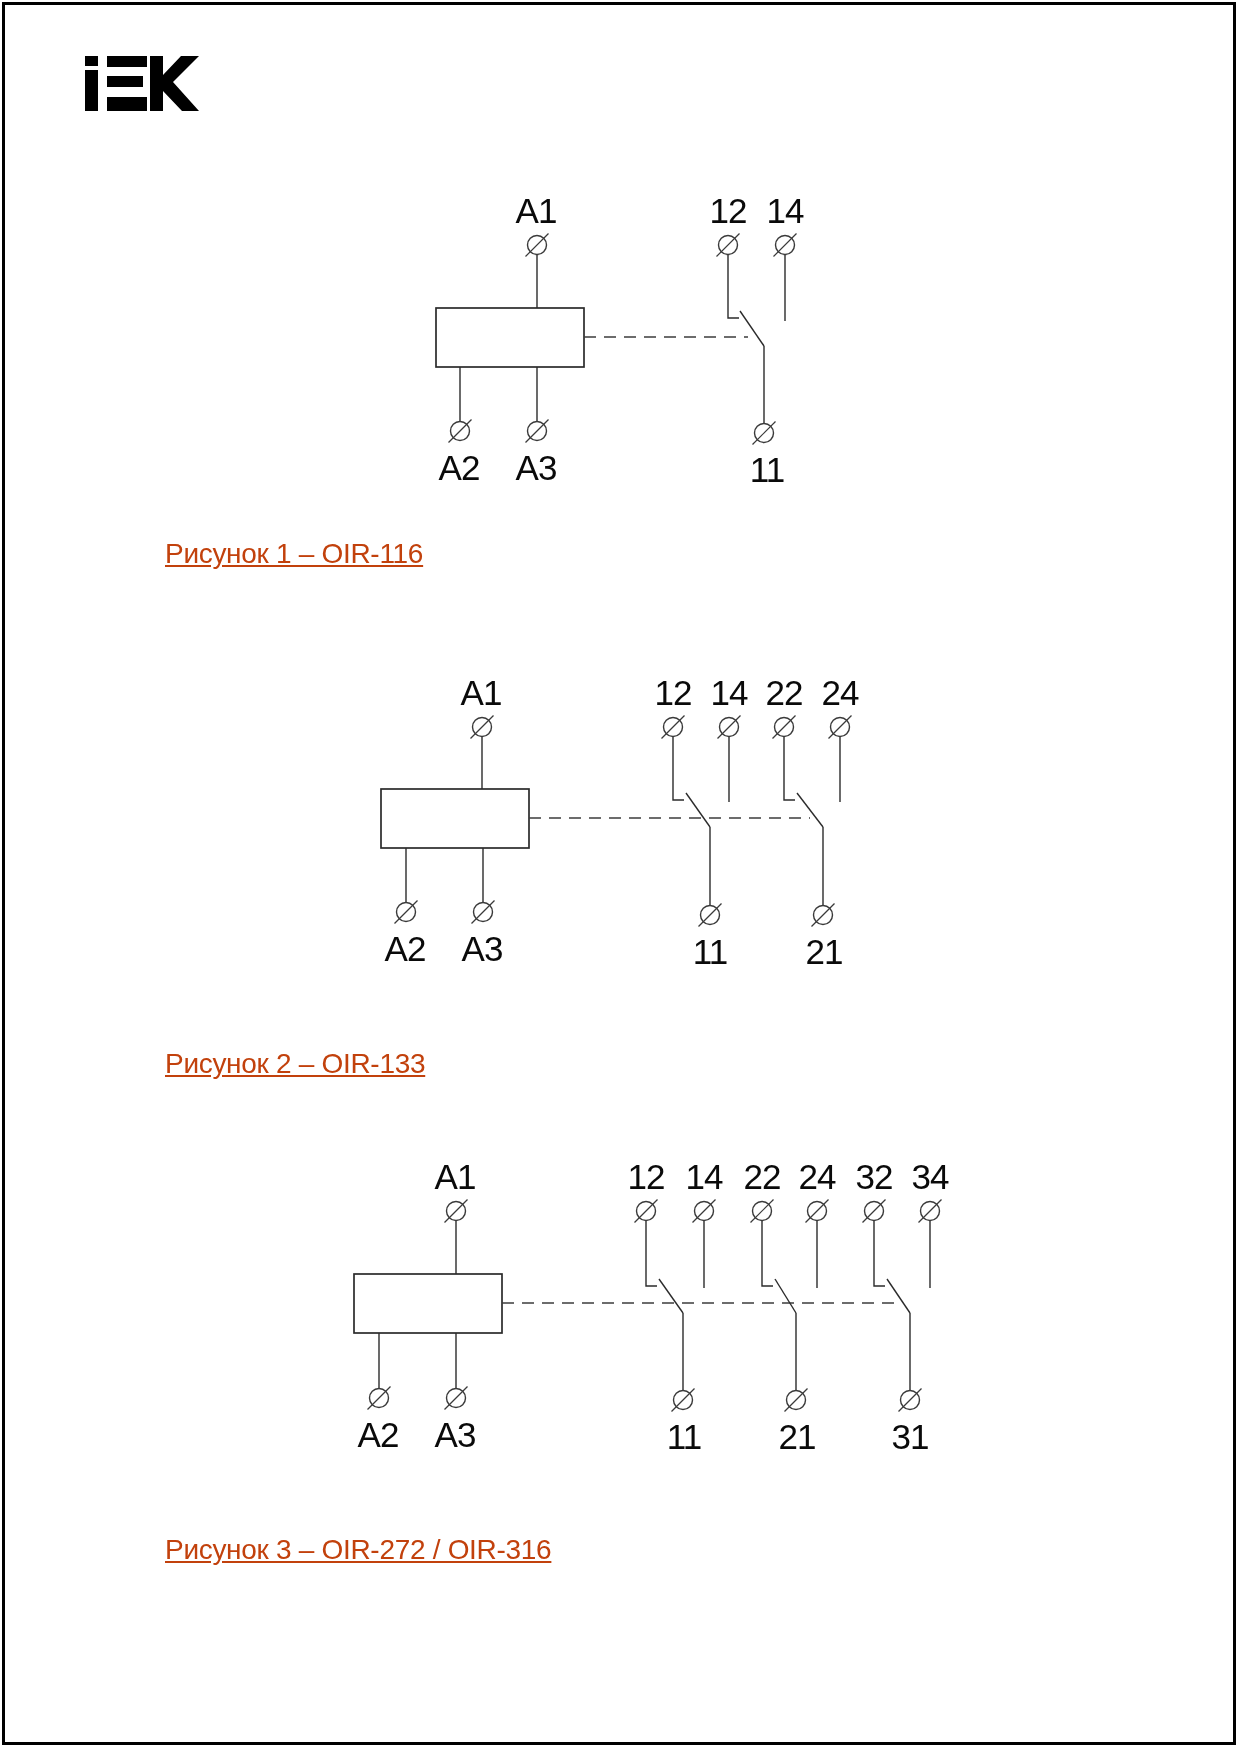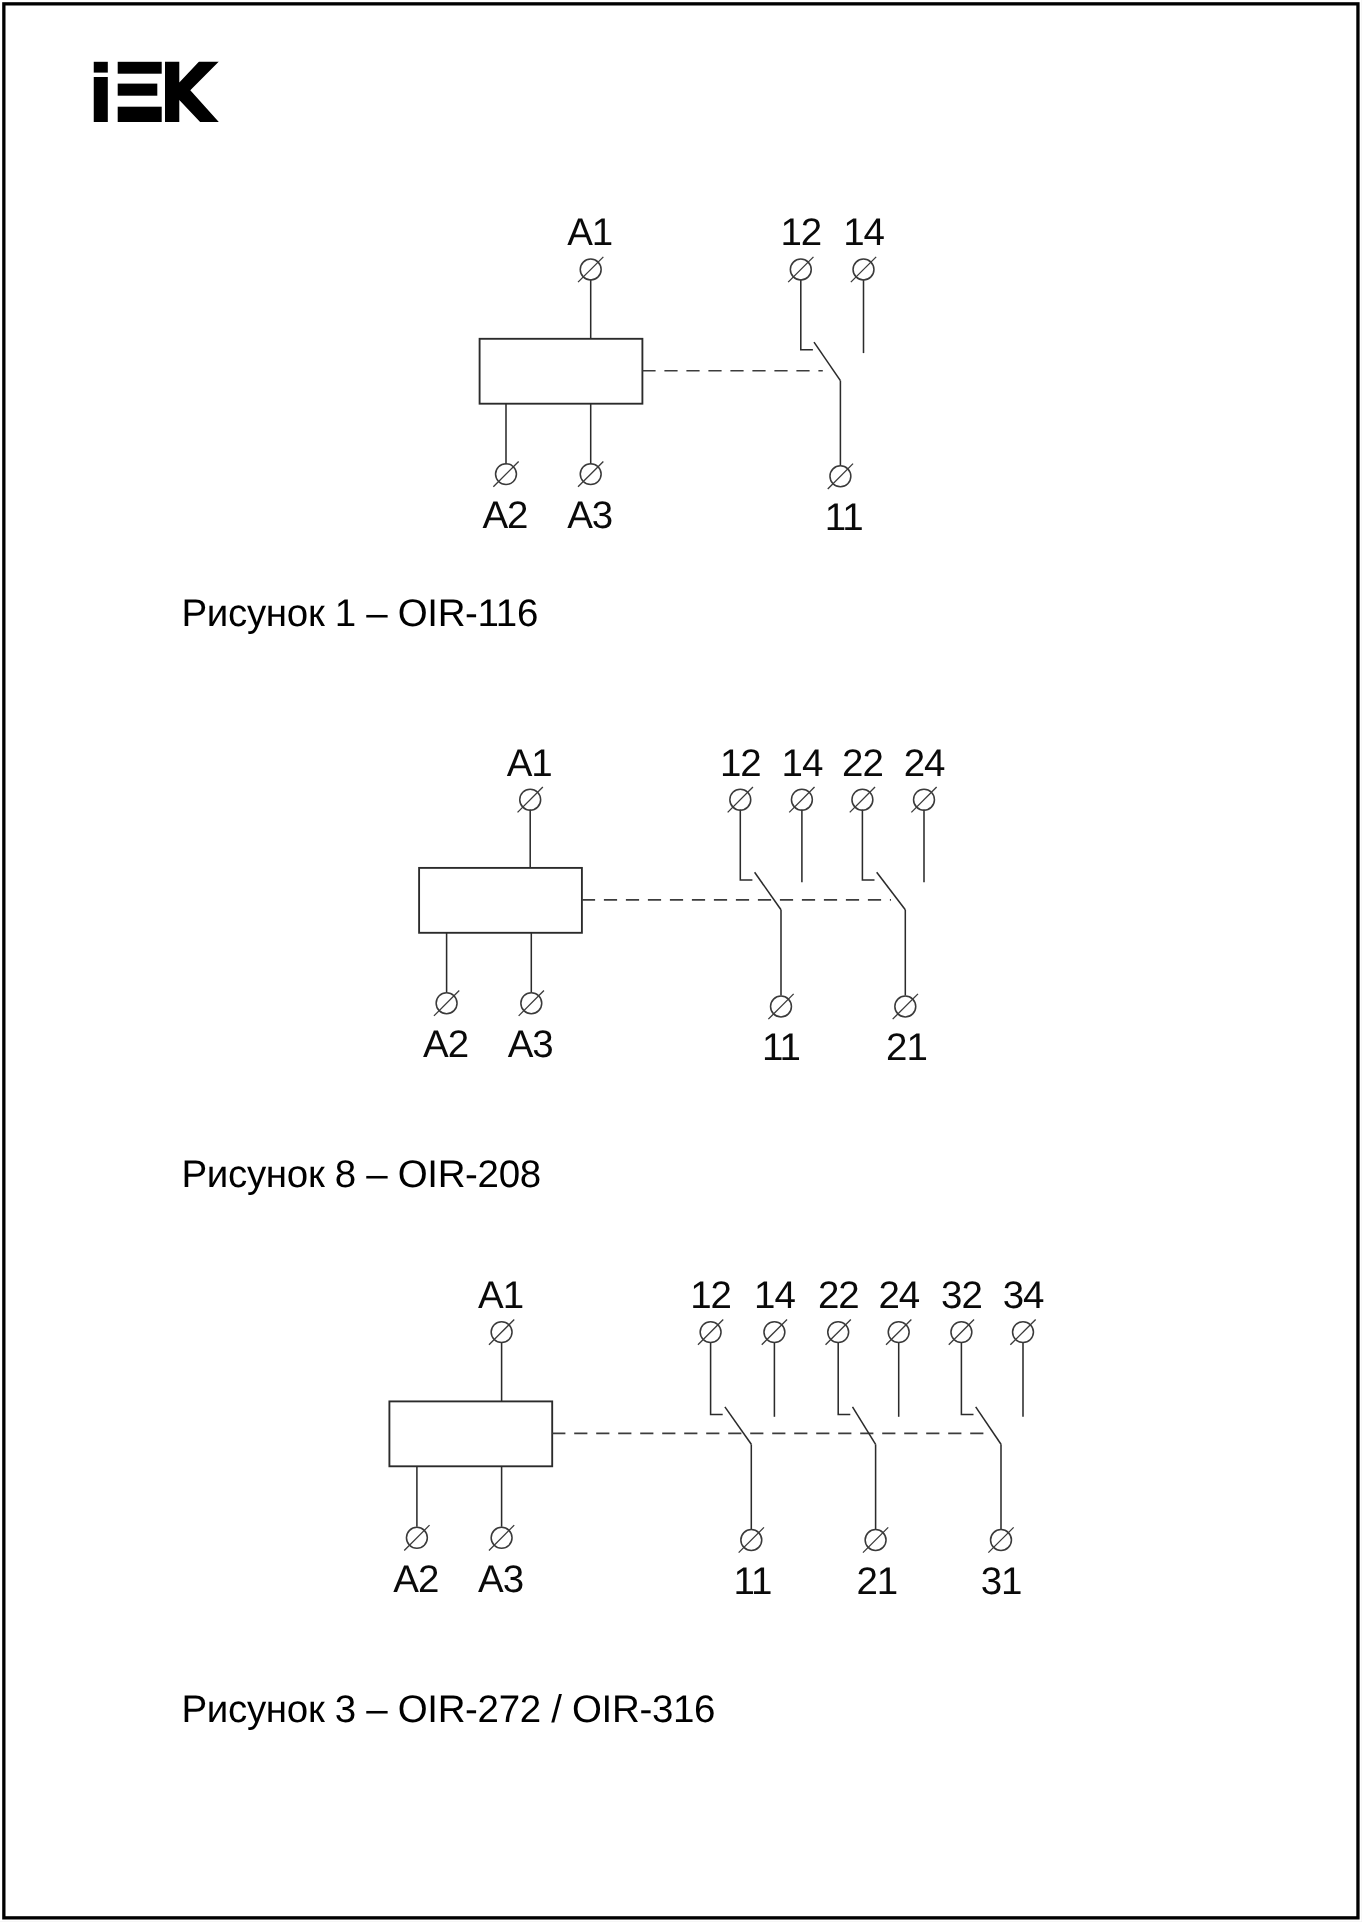--- a/index.html
+++ b/index.html
@@ -18,25 +18,26 @@
   .logo{position:absolute;left:85px;top:56px;}
   .diagram-layer{position:absolute;left:0;top:0;}
   .tlabel{
     font-family:"Liberation Sans", sans-serif;
     font-size:35px;
     letter-spacing:-1px;
     fill:#0a0a0a;
   }
   .caption{
     position:absolute;
-    font-size:35px;
+    font-size:28px;
     letter-spacing:-0.3px;
     line-height:1;
-    color:#000000;
+    color:#c2410c;
     white-space:nowrap;
+    text-decoration:underline;
   }
   .cap-1{left:165px;top:540px;}
   .cap-2{left:165px;top:1050px;}
   .cap-3{left:165px;top:1536px;}
   .wire{stroke:#2b2b2b;stroke-width:1.4;fill:none;}
   .coil-rect{stroke:#2b2b2b;stroke-width:1.7;fill:#ffffff;}
   .term-circle{stroke:#3a3a3a;stroke-width:1.4;fill:none;}
   .term-slash{stroke:#3a3a3a;stroke-width:1.2;fill:none;}
   .mech-link{stroke:#3c3c3c;stroke-width:1.5;fill:none;stroke-dasharray:12 8;}
 </style>
@@ -226,15 +227,15 @@
         <circle class="term-circle" cx="910" cy="1400" r="9.5"></circle>
         <line class="term-slash" x1="898.5" y1="1411.5" x2="921.5" y2="1388.5"></line>
         <text class="tlabel" x="874" y="1189" text-anchor="middle">32</text>
         <text class="tlabel" x="930" y="1189" text-anchor="middle">34</text>
         <text class="tlabel" x="910" y="1449" text-anchor="middle">31</text>
       </g>
     </g>
   </svg>
 
   <div class="caption cap-1">Рисунок 1 – OIR-116</div>
-  <div class="caption cap-2">Рисунок 8 – OIR-208</div>
+  <div class="caption cap-2">Рисунок 2 – OIR-133</div>
   <div class="caption cap-3">Рисунок 3 – OIR-272 / OIR-316</div>
 </div>
 
 </body></html>

